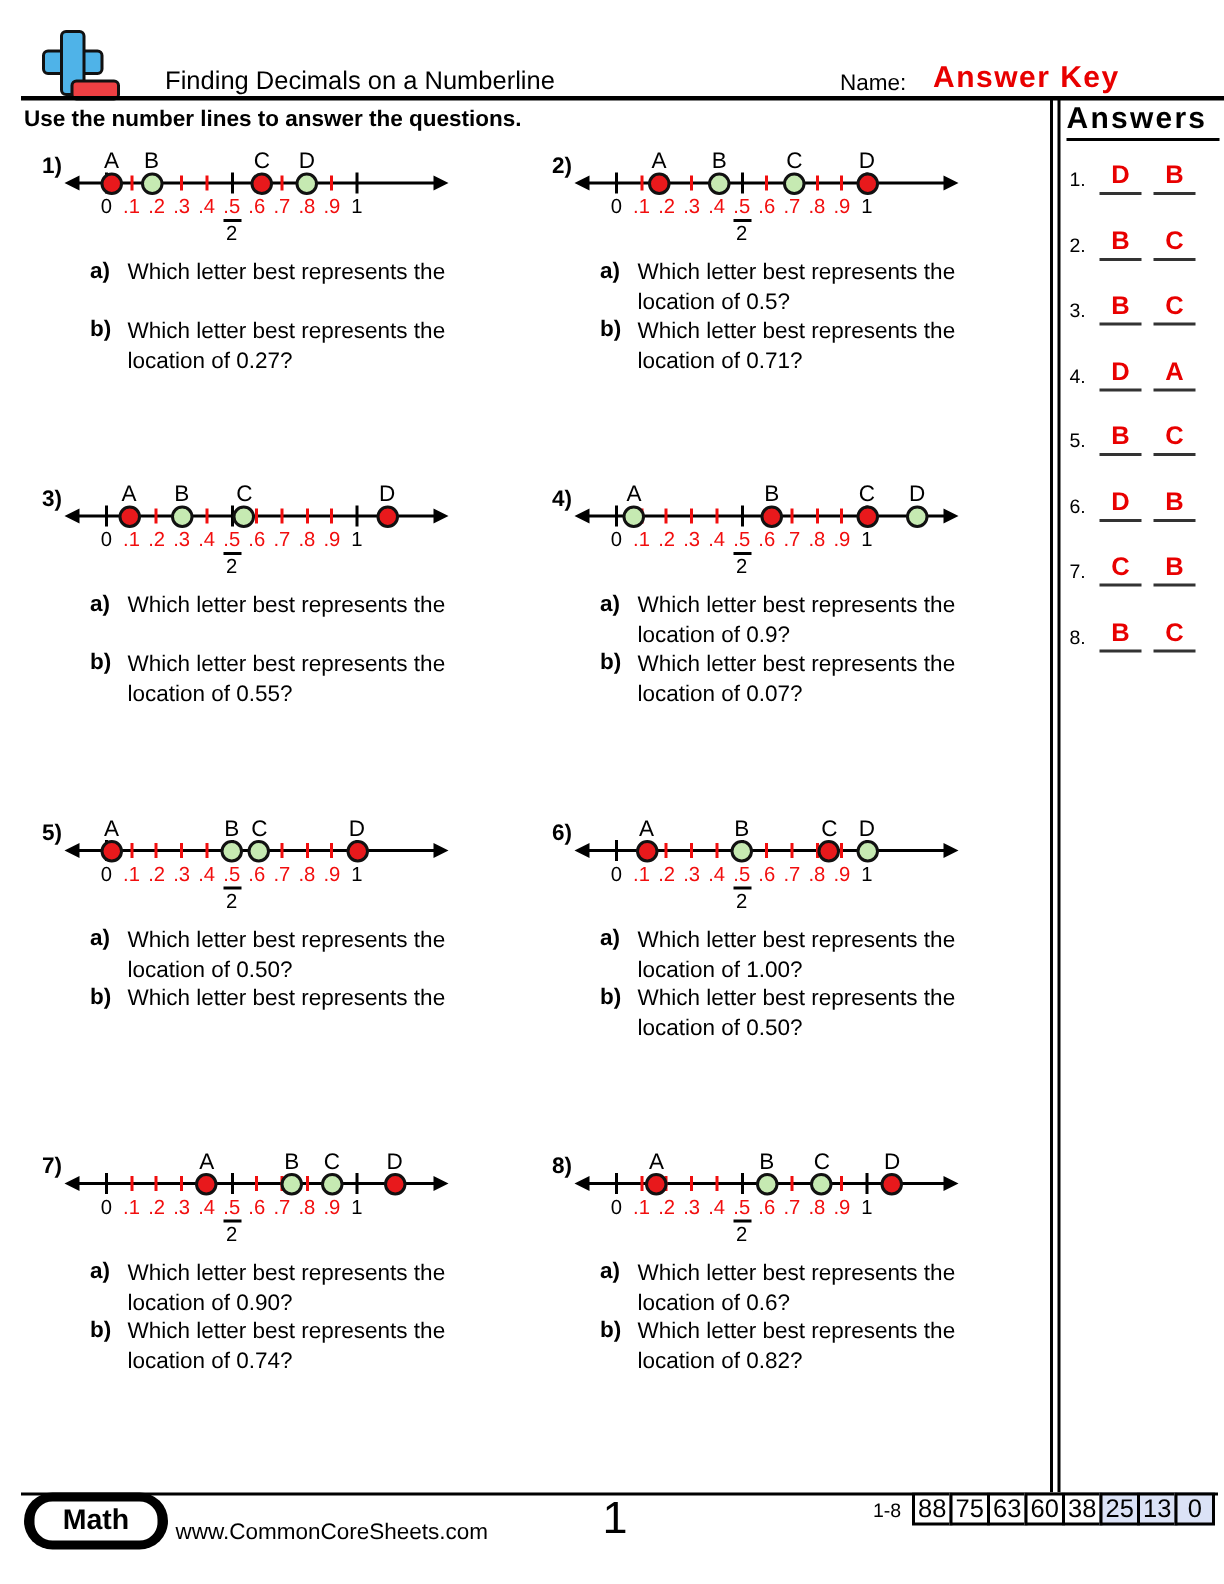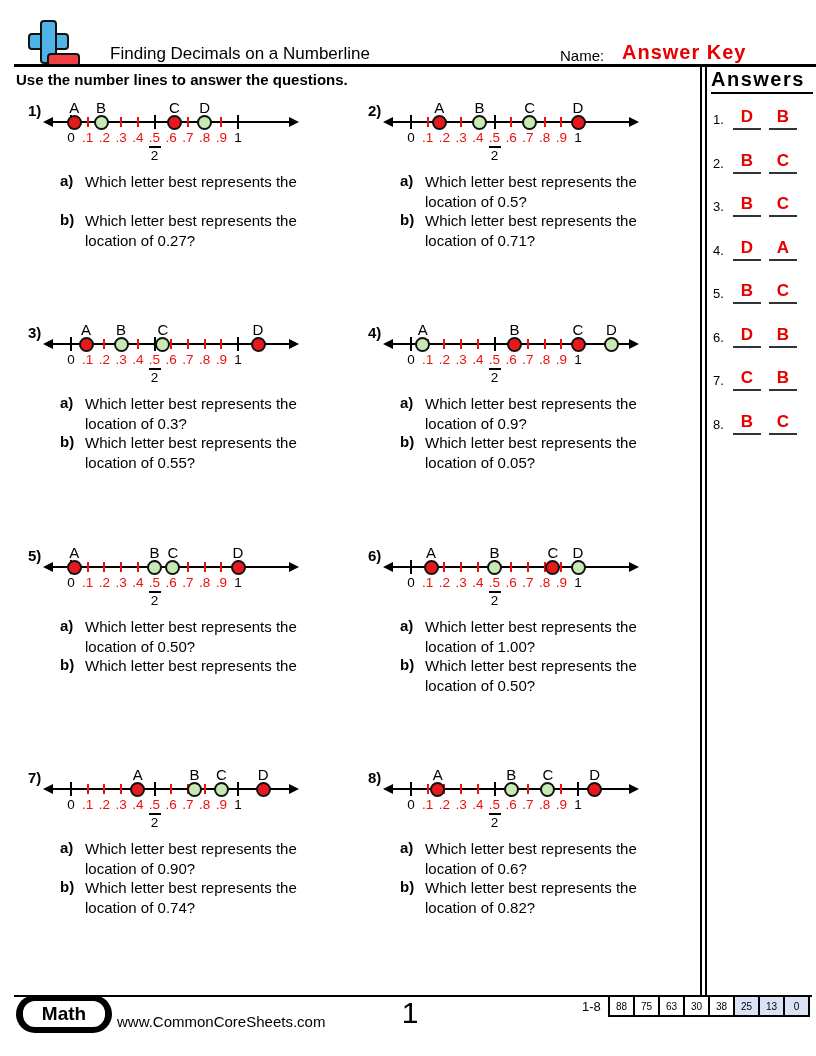--- a/index.html
+++ b/index.html
@@ -49,21 +49,21 @@
   .answer-blank.b2 { left:56px; }
 
   
   .hr-footer { position:absolute; left:14px; right:4px; top:995px; height:2px; background:#000; }
   .math-badge { position:absolute; left:16px; top:995px; width:96px; height:38px; background:#000; border-radius:19px; }
   .math-badge .inner { position:absolute; left:5px; top:4px; right:5px; bottom:4px; background:#fff; border:2px solid #000; border-radius:14px; display:flex; align-items:center; justify-content:center; font-size:19px; font-weight:bold; }
   .website { position:absolute; left:117px; top:1013px; font-size:15px; }
   .page-number { position:absolute; left:360px; top:996px; width:100px; text-align:center; font-size:30px; }
   .range-label { position:absolute; left:582px; top:999px; font-size:13px; }
   .score-table { position:absolute; left:610px; top:995px; display:flex; }
-  .score-cell { width:23px; height:18px; border:2px solid #000; margin-left:-2px; display:flex; align-items:center; justify-content:center; font-size:10px; background:#fff; }
+  .score-cell { width:23px; height:18px; border:2px solid #000; margin-left:-2px; display:flex; align-items:center; justify-content:center; font-size:17px; background:#fff; }
   .score-cell.hl { background:#dbe2f6; }
 </style>
 </head>
 <body>
 
 <div class="page">
 
   <div class="logo">
     <div class="ph"></div>
     <div class="pv"></div>
@@ -219,21 +219,20 @@
           <div class="point-letter" style="left: 76.1px;">B</div>
           <div class="nl-dot" style="left: 110.35px; background: rgb(198, 234, 178);"></div>
           <div class="point-letter" style="left: 117.85px;">C</div>
           <div class="nl-dot" style="left: 205.54px; background: rgb(232, 25, 28);"></div>
           <div class="point-letter" style="left: 213.04px;">D</div>
         </div>
         <div class="qrow" style="top: 72px;">
           <div class="qlabel">a)</div>
           <div class="qtext">
             <div>Which letter best represents the</div>
-            <div>location of 0.3?</div>
           </div>
         </div>
         <div class="qrow" style="top: 111px;">
           <div class="qlabel">b)</div>
           <div class="qtext">
             <div>Which letter best represents the</div>
             <div>location of 0.55?</div>
           </div>
         </div>
       </div>
@@ -280,21 +279,21 @@
           <div class="qlabel">a)</div>
           <div class="qtext">
             <div>Which letter best represents the</div>
             <div>location of 0.9?</div>
           </div>
         </div>
         <div class="qrow" style="top: 111px;">
           <div class="qlabel">b)</div>
           <div class="qtext">
             <div>Which letter best represents the</div>
-            <div>location of 0.05?</div>
+            <div>location of 0.07?</div>
           </div>
         </div>
       </div>
       <div class="problem" style="left: 28px; top: 545px;">
         <div class="pnum">5)</div>
         <div class="numberline">
           <div class="nl-line"></div>
           <div class="nl-arrow-l"></div>
           <div class="nl-arrow-r"></div>
           <div class="tick-major" style="left: 25px;"></div>
@@ -549,20 +548,20 @@
   <div class="math-badge">
     <div class="inner">Math</div>
   </div>
   <div class="website">www.CommonCoreSheets.com</div>
   <div class="page-number">1</div>
   <div class="range-label">1-8</div>
   <div class="score-table" id="score-table">
       <div class="score-cell">88</div>
       <div class="score-cell">75</div>
       <div class="score-cell">63</div>
-      <div class="score-cell">30</div>
+      <div class="score-cell">60</div>
       <div class="score-cell">38</div>
       <div class="score-cell hl">25</div>
       <div class="score-cell hl">13</div>
       <div class="score-cell hl">0</div>
     </div>
 
 </div>
 
 </body></html>

